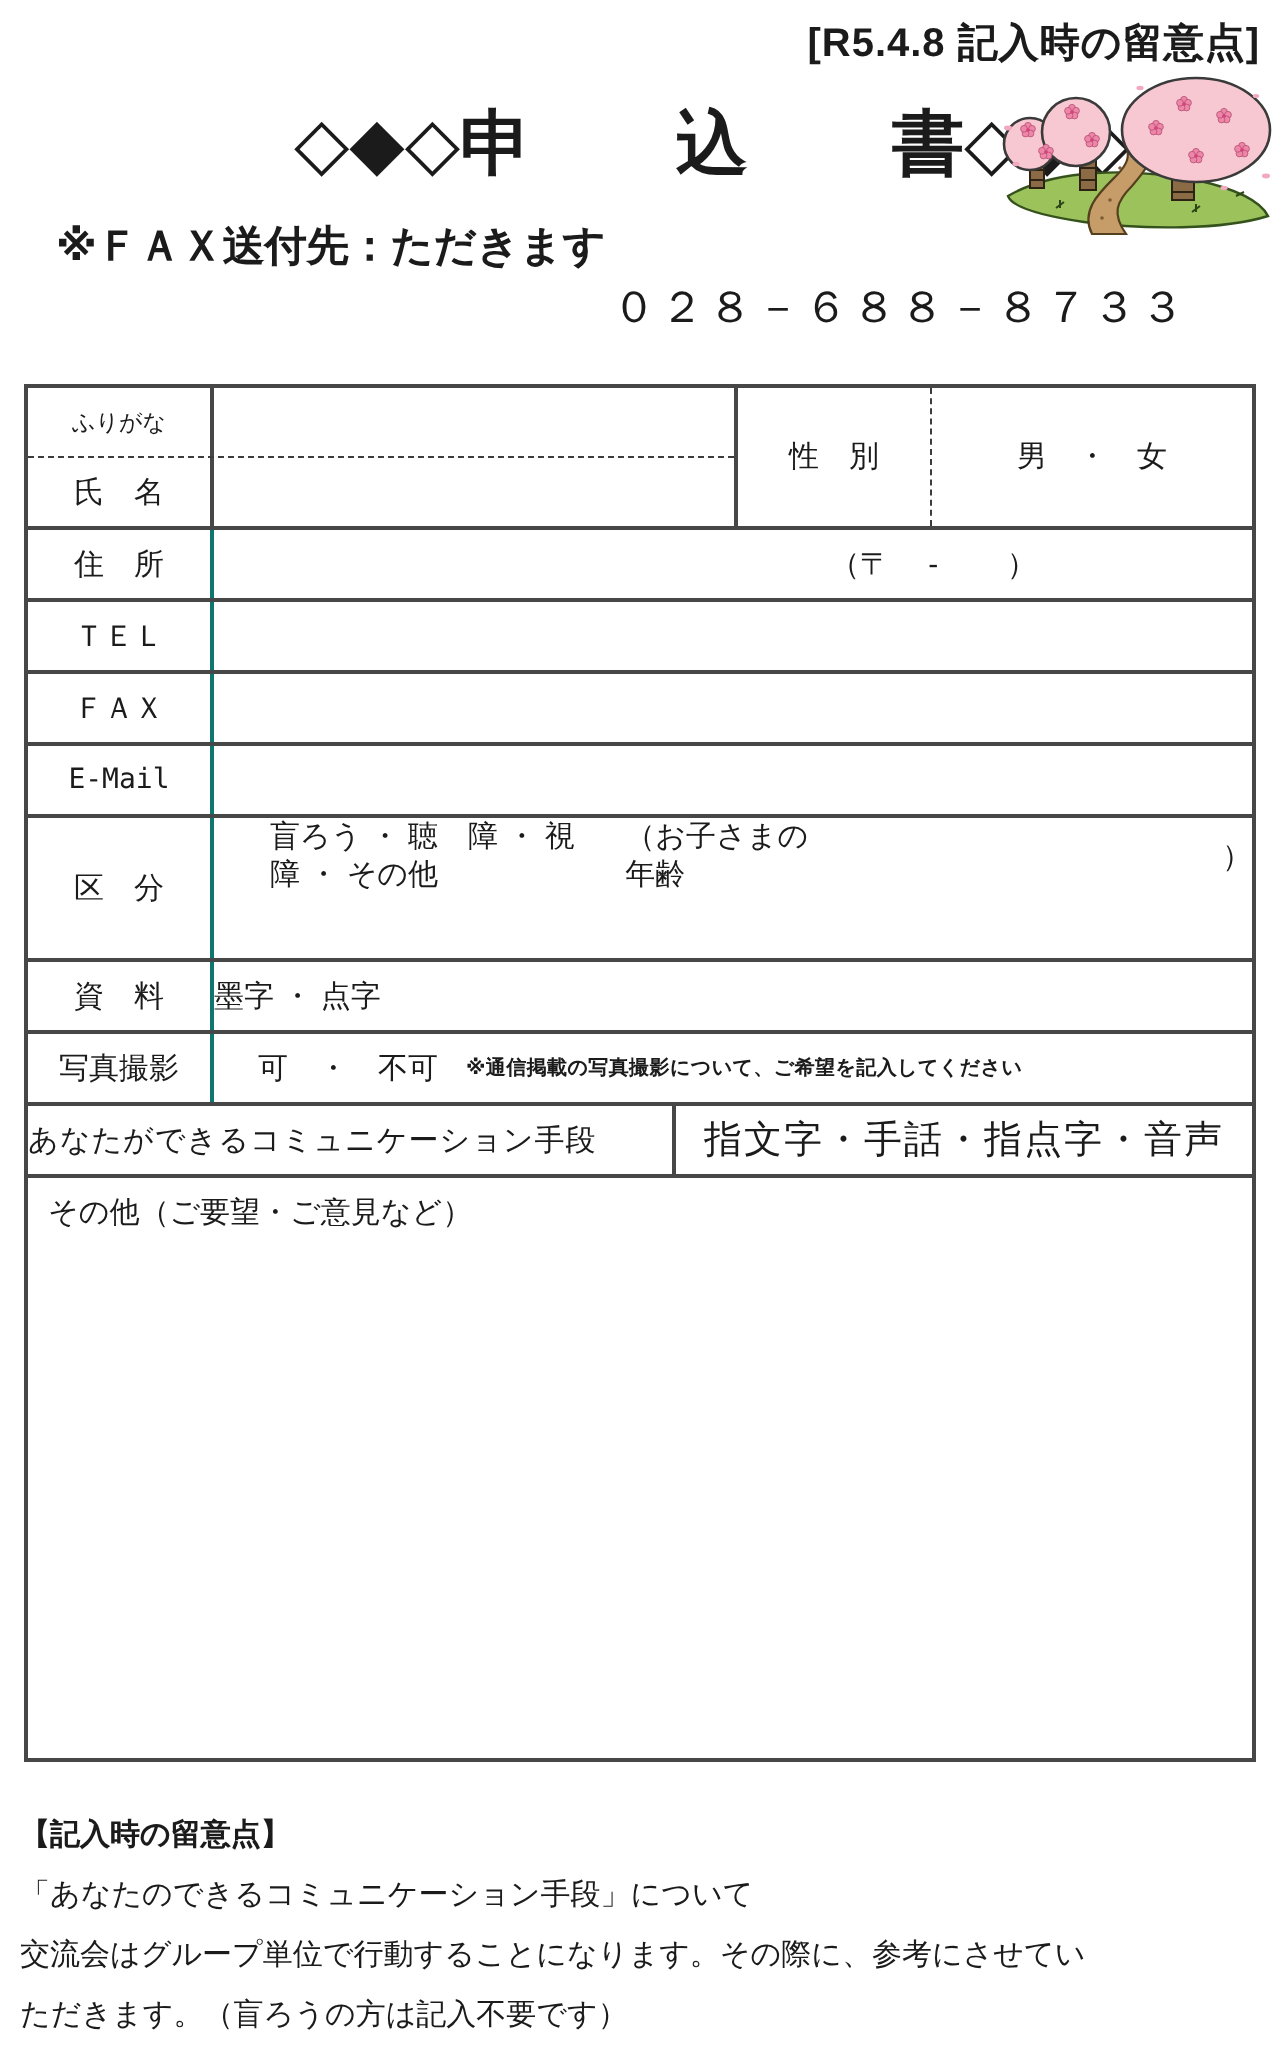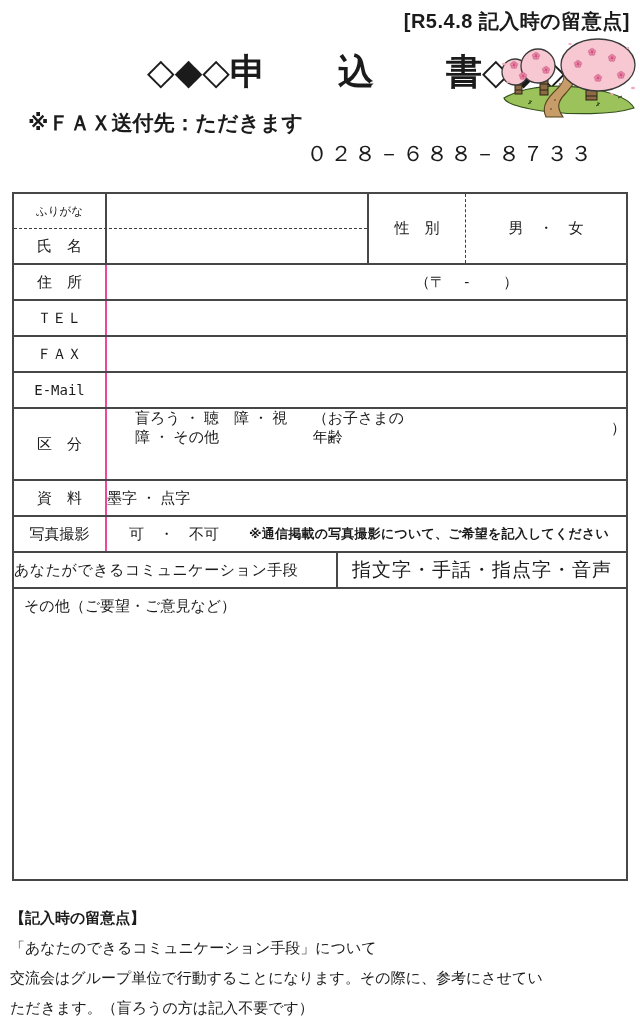--- a/index.html
+++ b/index.html
@@ -12,21 +12,21 @@
   .event-tag{top:8px;right:10px;font-size:20px;font-weight:bold;letter-spacing:0.5px}
   .title{top:48px;left:147px;font-size:36px;font-weight:bold;white-space:pre}
   .tree{top:38px;right:2px;width:138px;height:82px}
   .fax-to{top:109px;left:28px;font-size:21px;font-weight:bold}
   .fax-num{top:139px;left:306px;font-size:22px;font-weight:normal;letter-spacing:2px}
 
   
   .formtable{top:192px;left:12px;width:616px;border:2px solid #474747}
   .row{display:flex;border-bottom:2px solid #474747;align-items:stretch}
   .row:last-child{border-bottom:none}
-  .lblcell{width:93px;border-right:2px solid #ec4899;display:flex;align-items:center;
+  .lblcell{width:93px;border-right:2px solid #0f766e;display:flex;align-items:center;
            justify-content:center;font-size:15px;flex:none}
   .valcell{flex:1;display:flex;align-items:center;font-size:15px}
 
   .r1{height:71px}
   .namegrp{width:355px;border-right:2px solid #474747;display:flex;flex-direction:column;flex:none}
   .half{flex:1;display:flex}
   .half.top{border-bottom:1px dashed #3c3c3c}
   .half .lblcell{border-right:2px solid #474747}
   .furi{font-size:11.5px}
   .gcell{width:97px;border-right:1px dashed #3c3c3c;display:flex;align-items:center;
@@ -34,21 +34,21 @@
   .gopts{flex:1;display:flex;align-items:center;justify-content:center;font-size:15px}
 
   .r-std{height:36px}
   .r6{height:72px}
   .r6 .valcell{flex-direction:row;align-items:flex-start;justify-content:space-evenly;padding-left:28px}
   .r6 .line{display:flex;align-items:center}
   .gap-childage{display:inline-block;width:268px}
   .addr-hint{margin-left:308px;white-space:pre}
   .cat-line,.mat-line{padding-left:0}
   .photo-opts{padding-left:22px;white-space:pre}
-  .photo-note{font-size:13px;font-weight:bold;margin-left:30px;letter-spacing:0.2px}
+  .photo-note{font-size:10px;font-weight:bold;margin-left:14px;letter-spacing:0.2px}
   .emaillbl{font-family:"DejaVu Sans Mono",monospace;font-size:14px}
 
   .r9{height:36px}
   .commlbl{width:324px;border-right:2px solid #474747;display:flex;align-items:center;
            font-size:15px;letter-spacing:0.5px;flex:none}
   .commopts{flex:1;display:flex;align-items:center;justify-content:center;font-size:19px;letter-spacing:1px}
 
   .r10{height:290px;display:block}
   .otherbox{width:100%;height:100%;padding:8px 10px;font-size:15px}
 

